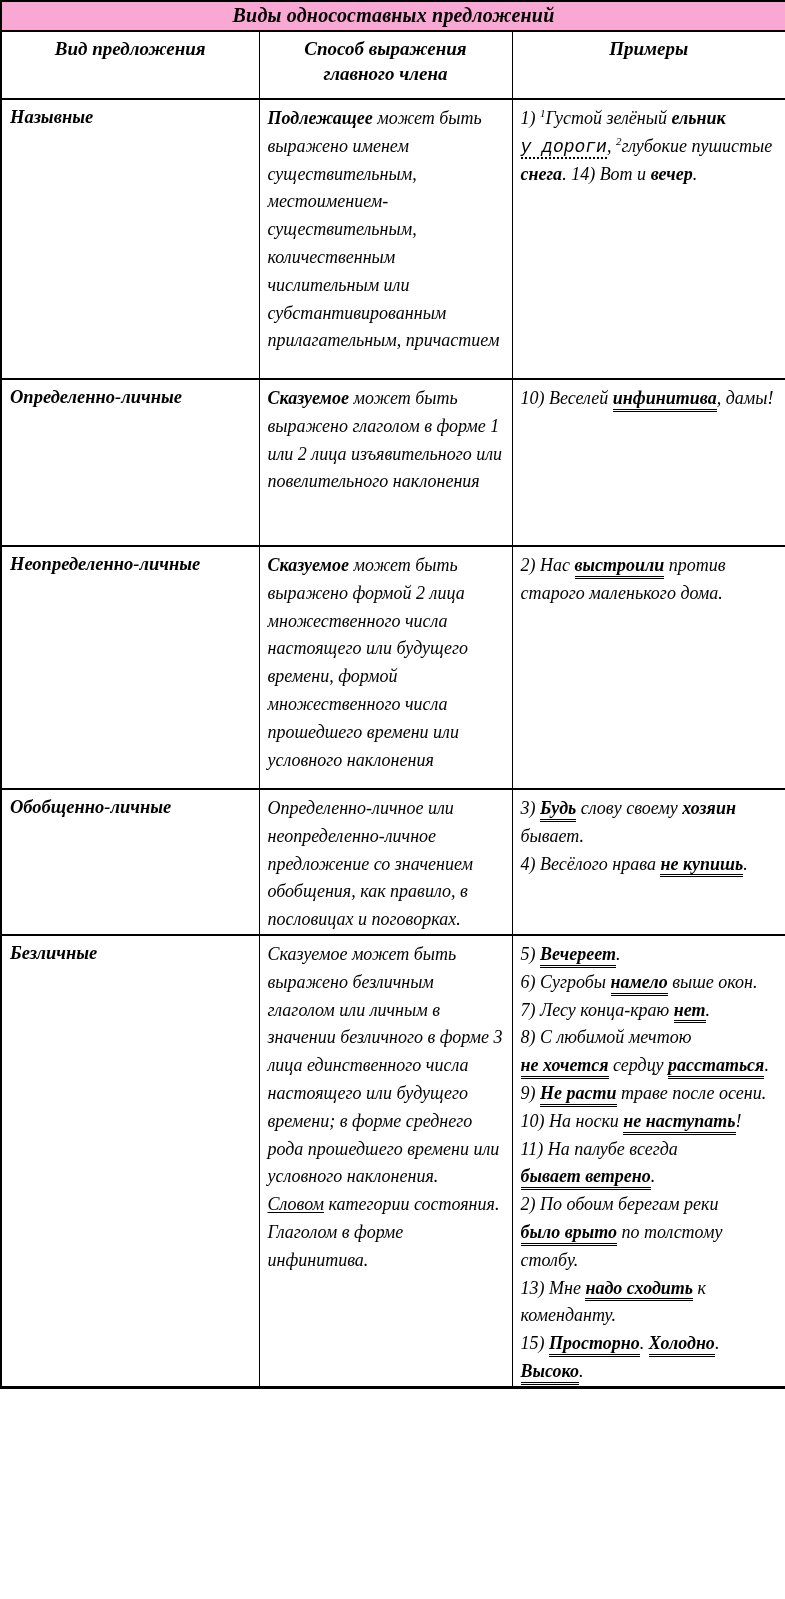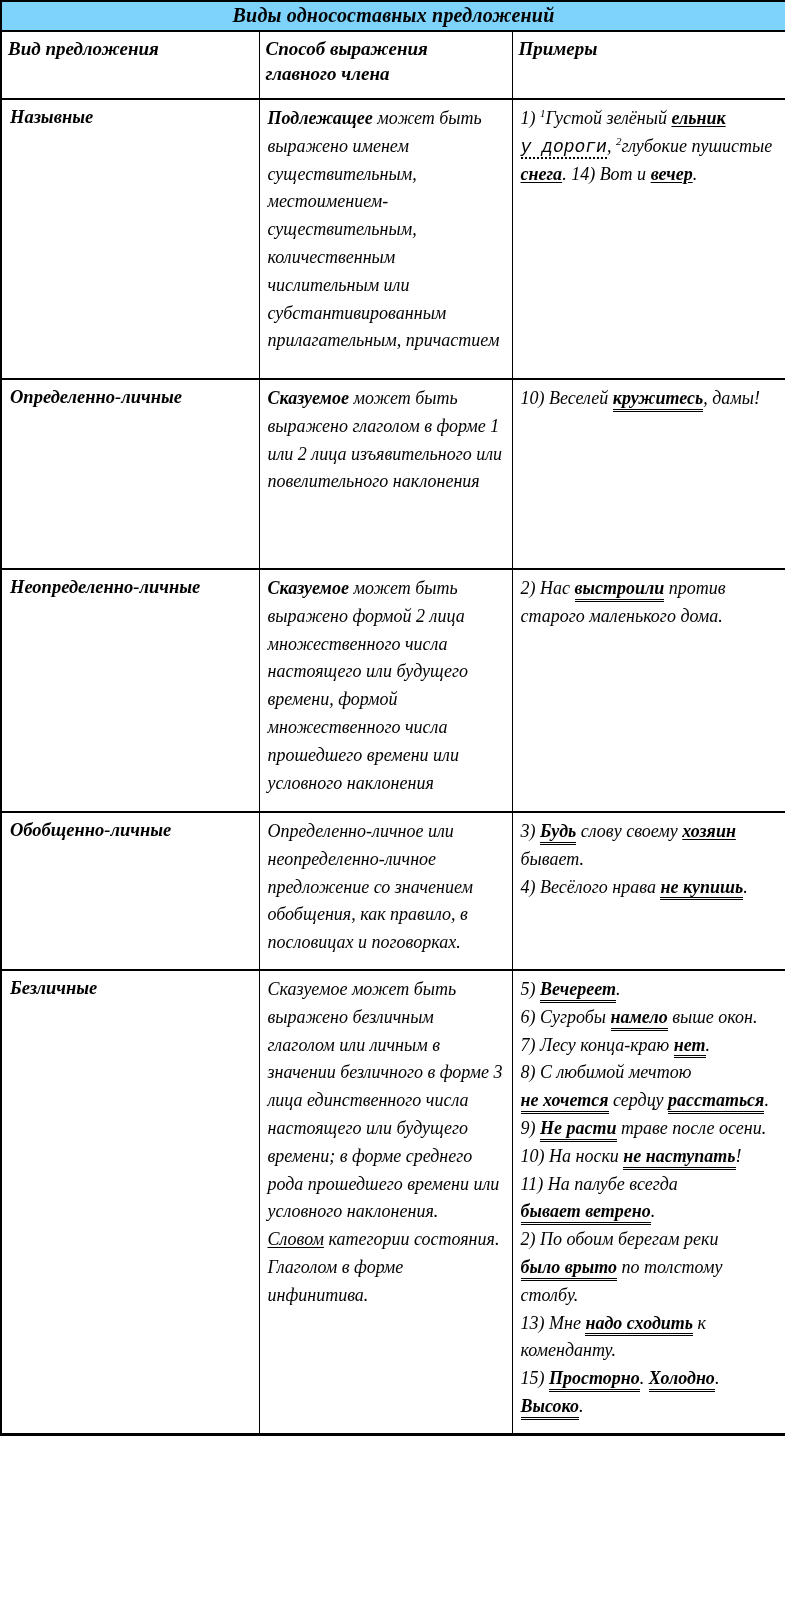--- a/index.html
+++ b/index.html
@@ -28,57 +28,58 @@
     table-layout: fixed;
     border: 2px solid #000;
     border-bottom: 3px solid #000;
   }
 
   col.c1 { width: 258px; }
   col.c2 { width: 253px; }
   col.c3 { width: 274px; }
 
   .title-row td {
-    background: #7dd3fc;
+    background: #f9a8d4;
     border: 1px solid #000;
     border-bottom: 2px solid #000;
     text-align: center;
     padding: 2px 0 3px 0;
     height: 23px;
     vertical-align: middle;
   }
   .title-text {
     font-weight: bold;
     font-style: italic;
     font-size: 20px;
     letter-spacing: 0.2px;
   }
 
   .head-row td {
     border: 1px solid #000;
     border-bottom: 2px solid #000;
     border-top: 2px solid #000;
+    text-align: center;
     vertical-align: top;
     padding: 4px 6px 6px 6px;
     height: 56px;
   }
   .head-text {
     font-weight: bold;
     font-style: italic;
     font-size: 19px;
     line-height: 1.32;
     display: block;
   }
 
   tbody tr.data-row > td {
     border-left: 1px solid #000;
     border-right: 1px solid #000;
     border-top: 2px solid #000;
     vertical-align: top;
-    padding: 5px 7px 12px 8px;
+    padding: 5px 7px 0 8px;
   }
 
   .type-cell {
     font-weight: bold;
     font-style: italic;
     font-size: 18.5px;
     line-height: 1.35;
     white-space: nowrap;
   }
 
@@ -87,21 +88,20 @@
     font-size: 18px;
     line-height: 1.545;
   }
 
   .desc-cell .lead-bold {
     font-weight: bold;
   }
 
   
   .u-solid {
-    text-decoration: underline;
     text-underline-offset: 2px;
     font-weight: bold;
   }
   .u-solid-thin {
     text-decoration: underline;
     text-underline-offset: 2px;
   }
   .u-double {
     font-weight: bold;
     border-bottom: 3px double #000;
@@ -159,27 +159,27 @@
       <tr class="data-row" style="height:280px">
         <td class="type-cell">Назывные</td>
         <td class="desc-cell">
           <span class="lead-bold">Подлежащее</span><span> может быть выражено именем существительным, местоимением-существительным, количественным числительным или субстантивированным прилагательным, причастием</span>
         </td>
         <td class="ex-cell">
           <p><span>1)</span>&nbsp;<sup class="mark">1</sup><span>Густой зелёный </span><span class="u-solid">ельник</span> <span class="u-dotted">у дороги</span><span>, </span><sup class="mark">2</sup><span>глубокие пушистые </span><span class="u-solid">снега</span><span>. </span><span>14)</span><span> Вот и </span><span class="u-solid">вечер</span><span>.</span></p>
         </td>
       </tr>
 
-      <tr class="data-row" style="height:190px">
+      <tr class="data-row" style="height:167px">
         <td class="type-cell">Определенно-личные</td>
         <td class="desc-cell">
           <span class="lead-bold">Сказуемое</span><span> может быть выражено глаголом в форме 1 или 2 лица изъявительного или повелительного наклонения</span>
         </td>
         <td class="ex-cell">
-          <p><span>10)</span><span> Веселей </span><span class="u-double">кружитесь</span><span>, дамы!</span></p>
+          <p><span>10)</span><span> Веселей </span><span class="u-double">инфинитива</span><span>, дамы!</span></p>
         </td>
       </tr>
 
       <tr class="data-row" style="height:243px">
         <td class="type-cell">Неопределенно-личные</td>
         <td class="desc-cell">
           <span class="lead-bold">Сказуемое</span><span> может быть выражено формой 2 лица множественного числа настоящего или будущего времени, формой множественного числа прошедшего времени или условного наклонения</span>
         </td>
         <td class="ex-cell">
           <p><span>2)</span><span> Нас </span><span class="u-double">выстроили</span><span> против старого маленького дома.</span></p>

